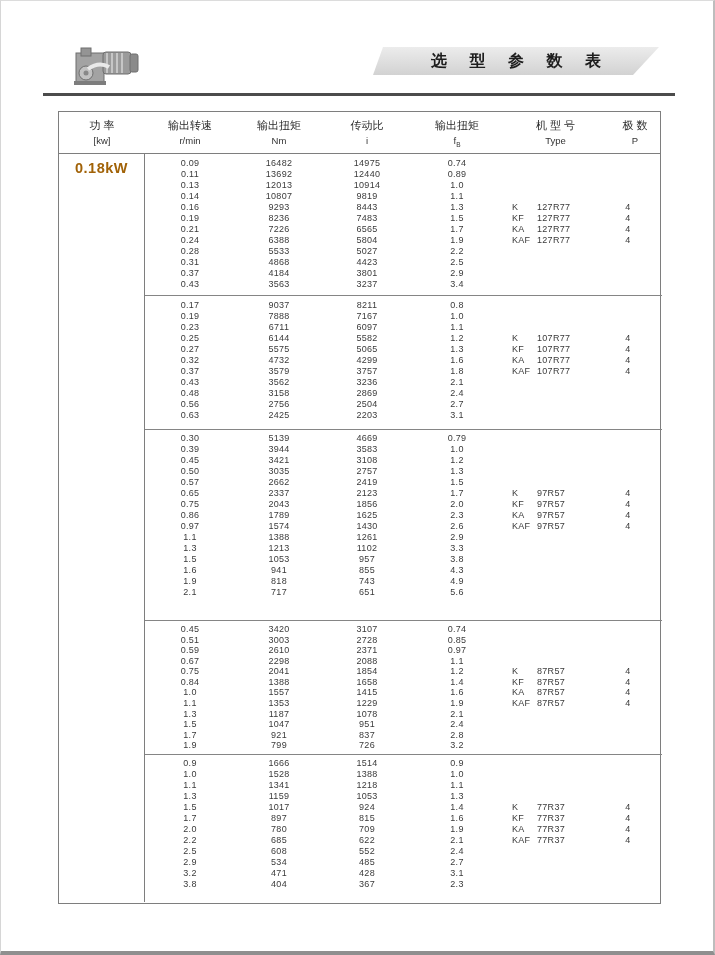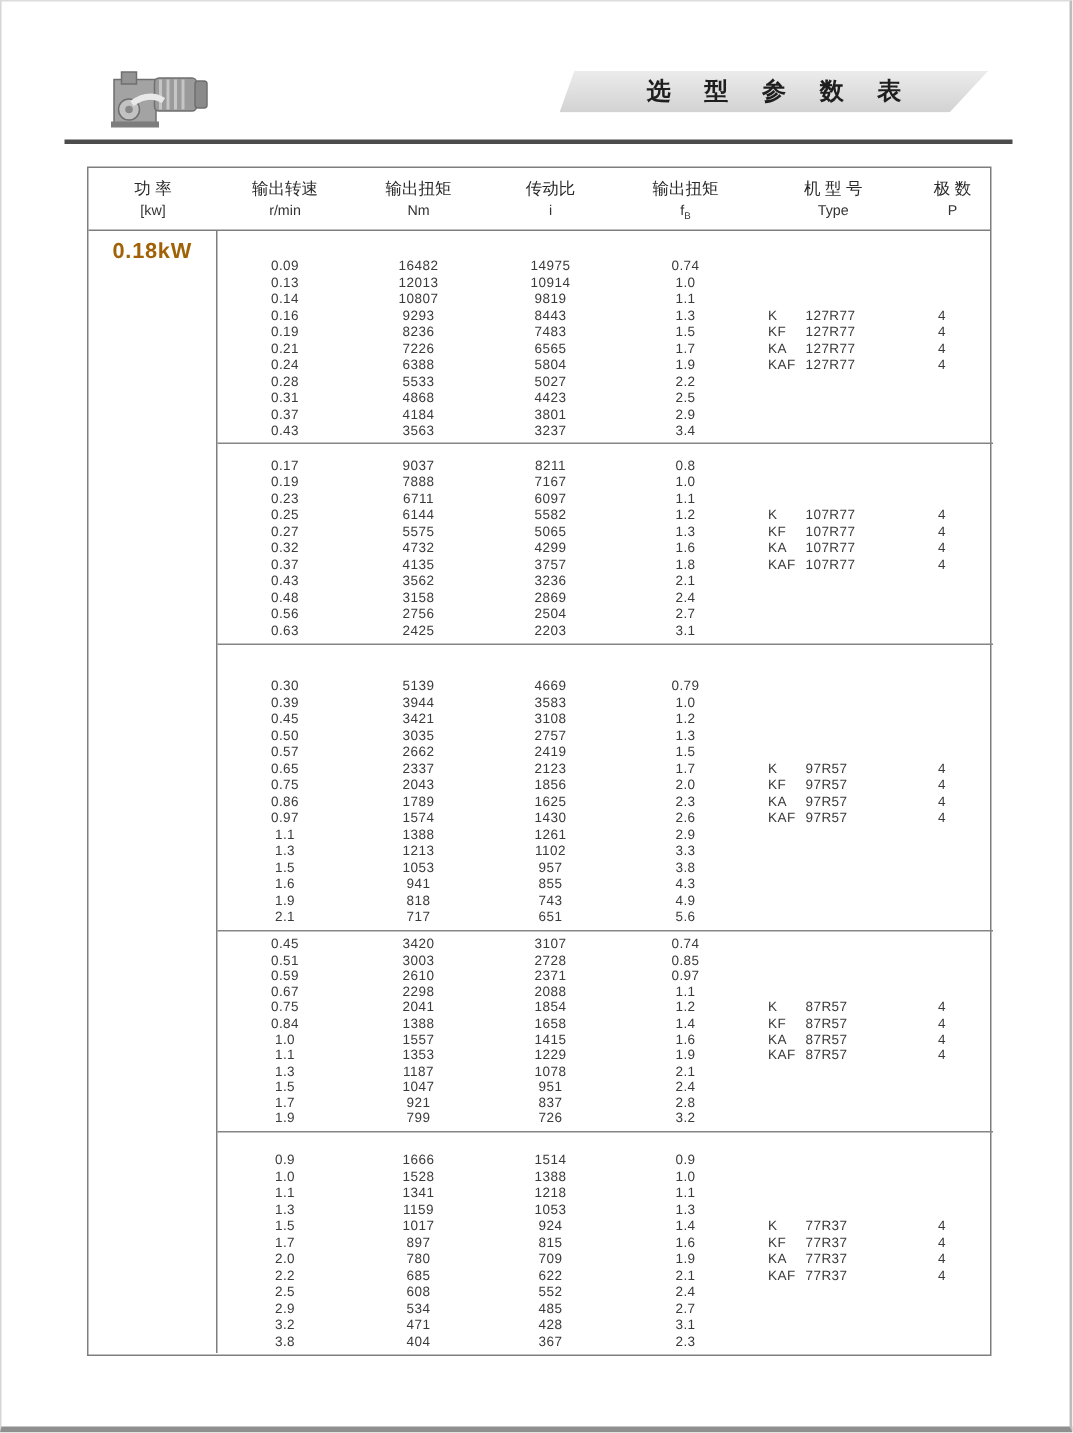--- a/index.html
+++ b/index.html
@@ -39,21 +39,21 @@
   .hu sub{font-size:6.5px;}
   .tbody{position:relative;display:flex;height:calc(793px - 42px - 3px);}
   .power-col{
     width:86px;box-sizing:border-box;border-right:1.5px solid #7e7e7e;
     padding-top:5px;text-align:center;flex:0 0 auto;
   }
   .power-col span{font-size:14.5px;font-weight:bold;color:#a16207;letter-spacing:.5px;}
   .blocks{flex:1 1 auto;display:flex;flex-direction:column;}
   .block{
     box-sizing:border-box;display:flex;flex-direction:column;
-    justify-content:flex-end;padding:3px 0;
+    justify-content:flex-start;padding:3px 0;
   }
   .block{border-bottom:1px solid #858585;}
   .block:last-child{border-bottom:none;}
   .block:nth-child(1){height:143px;}
   .block:nth-child(2){height:134px;}
   .block:nth-child(3){height:192px;}
   .block:nth-child(4){height:134px;}
   .block:nth-child(5){height:148px;}
   .row{
     display:grid;grid-template-columns:90px 88px 88px 92px 105px 54px;
@@ -117,20 +117,28 @@
           <div class="block">
             <div class="row">
               <div class="c">0.09</div>
               <div class="c">16482</div>
               <div class="c">14975</div>
               <div class="c">0.74</div>
               <div class="c type"></div>
               <div class="c poles"></div>
             </div>
             <div class="row">
+              <div class="c">0.11</div>
+              <div class="c">13692</div>
+              <div class="c">12440</div>
+              <div class="c">0.89</div>
+              <div class="c type"></div>
+              <div class="c poles"></div>
+            </div>
+            <div class="row">
               <div class="c">0.13</div>
               <div class="c">12013</div>
               <div class="c">10914</div>
               <div class="c">1.0</div>
               <div class="c type"></div>
               <div class="c poles"></div>
             </div>
             <div class="row">
               <div class="c">0.14</div>
               <div class="c">10807</div>
@@ -248,21 +256,21 @@
             <div class="row">
               <div class="c">0.32</div>
               <div class="c">4732</div>
               <div class="c">4299</div>
               <div class="c">1.6</div>
               <div class="c type"><span class="tp">KA</span><span>107R77</span></div>
               <div class="c poles">4</div>
             </div>
             <div class="row">
               <div class="c">0.37</div>
-              <div class="c">4135</div>
+              <div class="c">3579</div>
               <div class="c">3757</div>
               <div class="c">1.8</div>
               <div class="c type"><span class="tp">KAF</span><span>107R77</span></div>
               <div class="c poles">4</div>
             </div>
             <div class="row">
               <div class="c">0.43</div>
               <div class="c">3562</div>
               <div class="c">3236</div>
               <div class="c">2.1</div>

